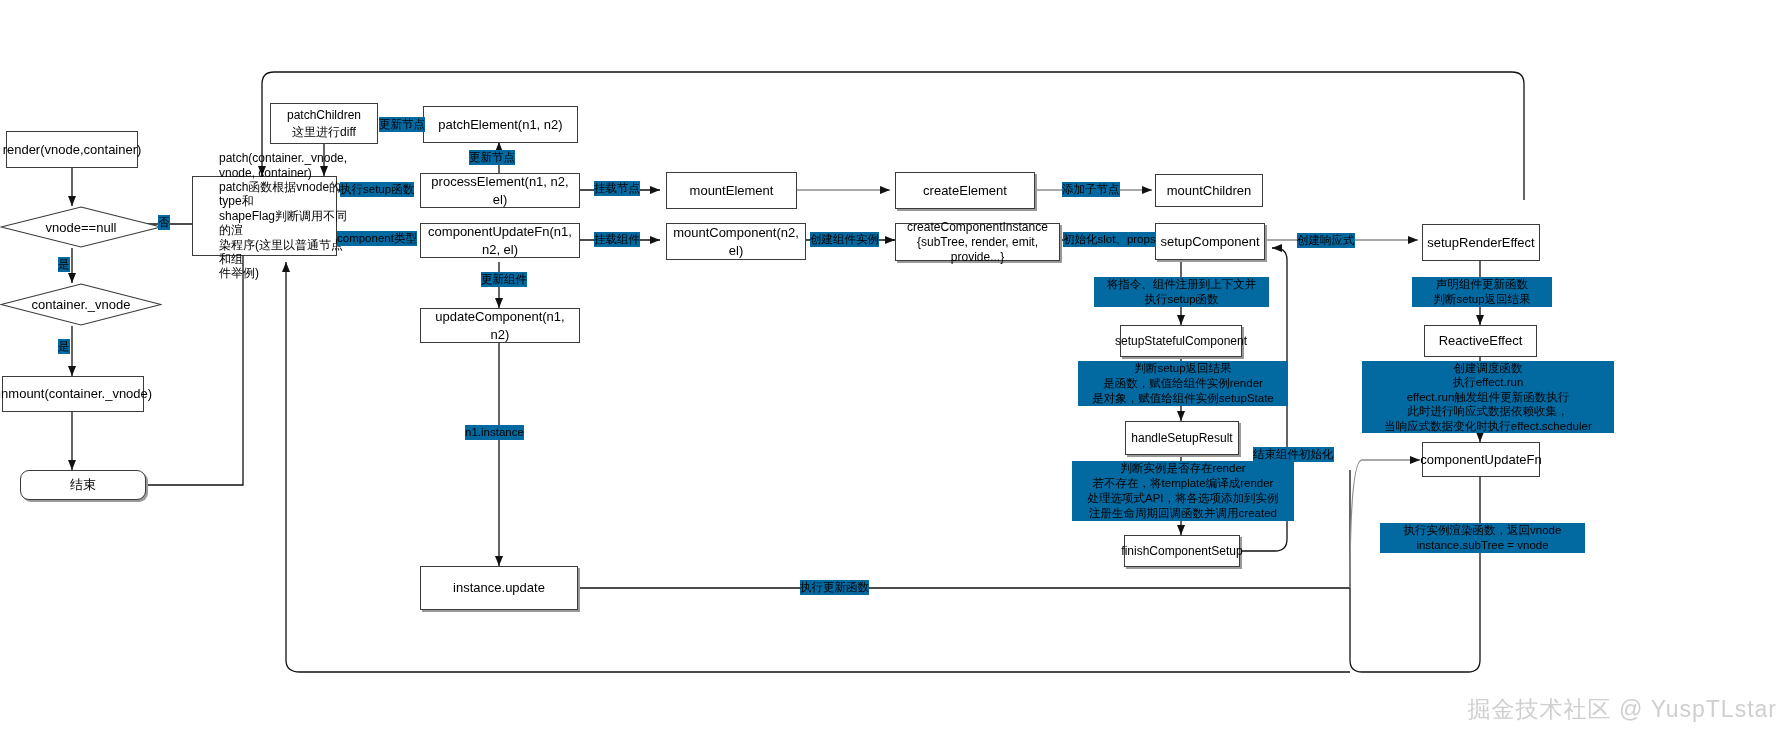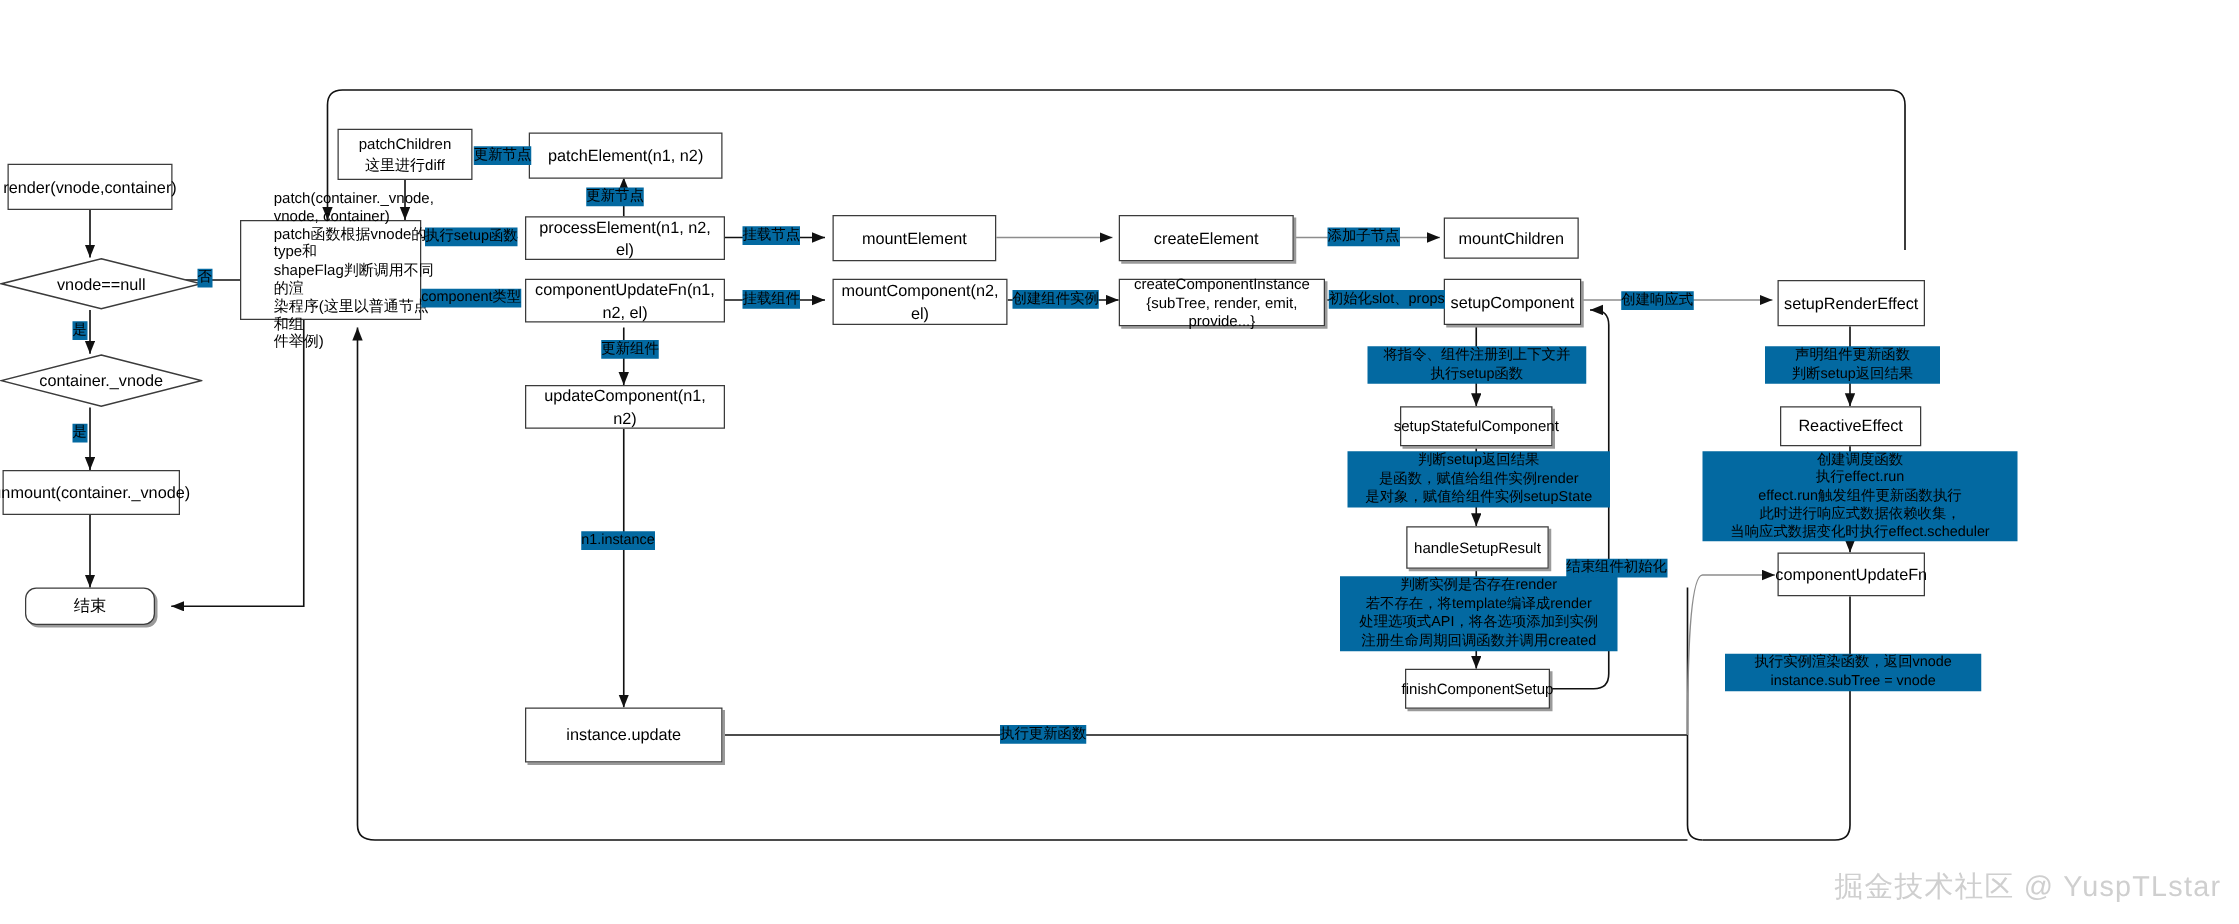--- a/index.html
+++ b/index.html
@@ -143,21 +143,21 @@
 
   <div class="diamond" style="left:0px;top:283px;width:146px;height:43px;">
     <svg class="dshape" viewBox="0 0 146 43" preserveAspectRatio="none">
       <polygon points="73,1 145,21.5 73,42 1,21.5" fill="#fff" stroke="#3b3b3b" stroke-width="1.2"></polygon>
     </svg>
     <div class="dlabel">container._vnode</div>
   </div>
 
   <div class="node" style="left:2px;top:376px;width:142px;height:36px;">unmount(container._vnode)</div>
 
-  <div class="node round shadow" style="left:20px;top:470px;width:104px;height:30px;">结束</div>
+  <div class="node round shadow" style="left:20px;top:470px;width:126px;height:30px;">结束</div>
 
   <div class="node left small" style="left:192px;top:176px;width:145px;height:80px;white-space:pre-line;line-height:1.2;padding-left:26px;">patch(container._vnode,
 vnode, container)
 patch函数根据vnode的type和
 shapeFlag判断调用不同的渲
 染程序(这里以普通节点和组
 件举例)</div>
 
   <div class="node small" style="left:270px;top:103px;width:108px;height:41px;white-space:pre-line;">patchChildren
 这里进行diff</div>

